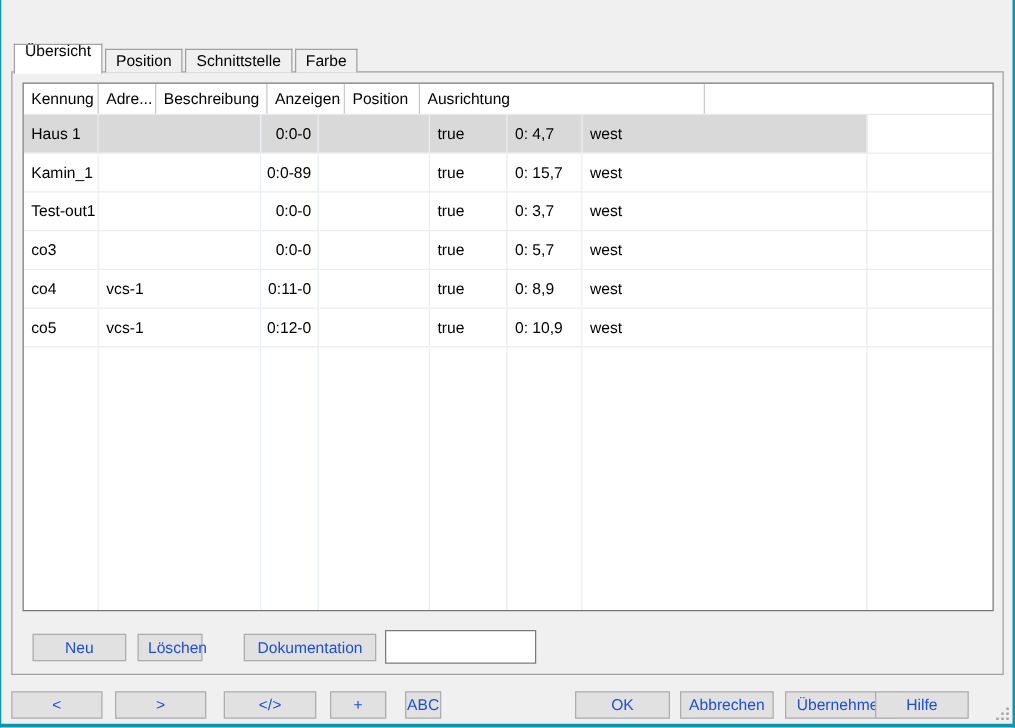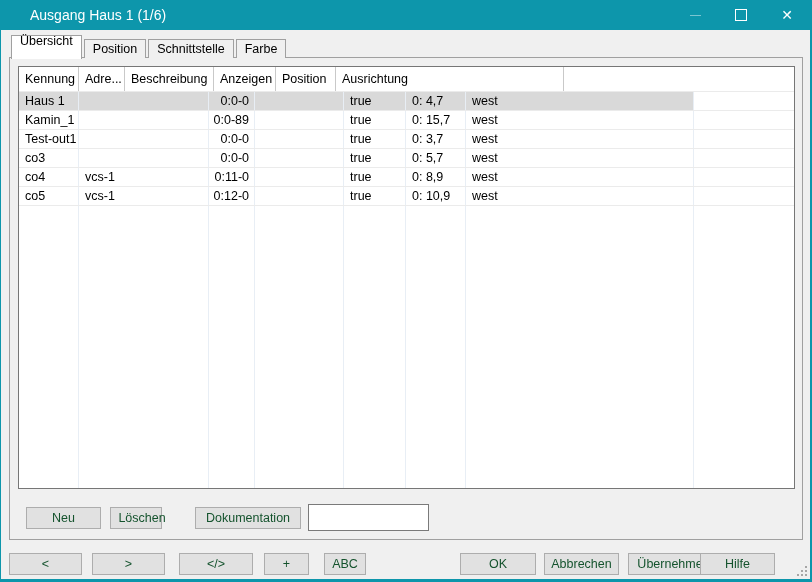--- a/index.html
+++ b/index.html
@@ -39,85 +39,71 @@
   
   .grid {
     position:absolute; left:8px; top:8px; width:777px; height:423px; box-sizing:border-box;
     border:1px solid #767676; background:#fff; display:flex; flex-direction:column; overflow:hidden;
   }
   .thead { display:flex; height:25px; box-sizing:border-box; border-bottom:1px solid #ebebeb; flex:none; }
   .th {
     box-sizing:border-box; border-right:1px solid #c9c9c9; padding-left:6px;
     font-size:12.5px; display:flex; align-items:center; white-space:nowrap; overflow:hidden;
   }
-  .trow { display:flex; height:19px; box-sizing:border-box; border-bottom:1px solid #ebebeb; flex:none; }
+  .trow { display:flex; height:31px; box-sizing:border-box; border-bottom:1px solid #ebebeb; flex:none; }
   .td {
     box-sizing:border-box; border-right:1px solid #e8eef5; padding-left:6px;
     font-size:12.5px; display:flex; align-items:center; white-space:nowrap; overflow:hidden;
   }
   .trow.selected .td:not(.c7) { background:#d9d9d9; }
   .c0 { width:60px; }  .c1 { width:130px; } .c2 { width:46px; }
   .c3 { width:89px; }  .c4 { width:62px; }  .c5 { width:60px; }
   .c6 { width:228px; } .c7 { flex:1; border-right:none; }
   .td.c2 { justify-content:flex-end; padding-left:0; padding-right:5px; }
   .tfill { flex:1; display:flex; }
   .tfill .td { height:auto; }
   
   .btn {
     position:absolute; box-sizing:border-box; height:22px;
-    background:#e1e1e1; border:1px solid #adadad; color:#14532d;
+    background:#e1e1e1; border:1px solid #adadad; color:#1d4ed8;
     font-family:"Liberation Sans", sans-serif; font-size:12.5px;
     display:flex; align-items:center; justify-content:center; padding:0; cursor:default;
   }
   .doc-input {
     position:absolute; left:298px; top:446px; width:121px; height:27px; box-sizing:border-box;
     border:1px solid #7a7a7a; background:#fff; font-family:"Liberation Sans", sans-serif; font-size:12.5px;
     padding:0 4px; outline:none;
   }
   
   .b-neu  { left:16px;  top:449px; width:75px; }
   .b-loe  { left:100px; top:449px; width:52px;padding-left:12px; }
   .b-dok  { left:185px; top:449px; width:106px; }
   
   .b-prev { left:8px;   top:553px; width:73px; }
   .b-next { left:91px;  top:553px; width:73px; }
   .b-code { left:178px; top:553px; width:74px; }
   .b-plus { left:263px; top:553px; width:45px; }
-  .b-abc  { left:323px; top:553px; width:42px; }
+  .b-abc  { left:323px; top:553px; width:29px; }
   .b-ok   { left:459px; top:553px; width:76px; }
   .b-abb  { left:543px; top:553px; width:75px; }
   .b-ueb  { left:627px; top:553px; width:91px; }
   .b-hil  { left:699px; top:553px; width:75px; }
   
   .grip { position:absolute; left:794px; top:564px; width:14px; height:14px; }
   .grip::after {
     content:""; position:absolute; right:2px; bottom:2px; width:2px; height:2px;
     background:#a6a6a6;
     box-shadow:-4px 0 #a6a6a6, -8px 0 #a6a6a6, 0 -4px #a6a6a6, -4px -4px #a6a6a6, 0 -8px #a6a6a6;
   }
 </style>
 </head>
 <body>
 
 <div class="window">
 
-  <div class="titlebar">
-    <span class="title">Ausgang Haus 1 (1/6)</span>
-    <div class="ctrls">
-      <div class="ctrl">
-          <span class="glyph-min"></span>
-        </div>
-      <div class="ctrl">
-          <span class="glyph-max"></span>
-        </div>
-      <div class="ctrl">
-          <span class="glyph-close">✕</span>
-        </div>
-    </div>
-  </div>
 
   <div class="tabstrip">
     <div class="tab active">Übersicht</div>
     <div class="tab">Position</div>
     <div class="tab">Schnittstelle</div>
     <div class="tab">Farbe</div>
   </div>
 
   <div class="page">
 

